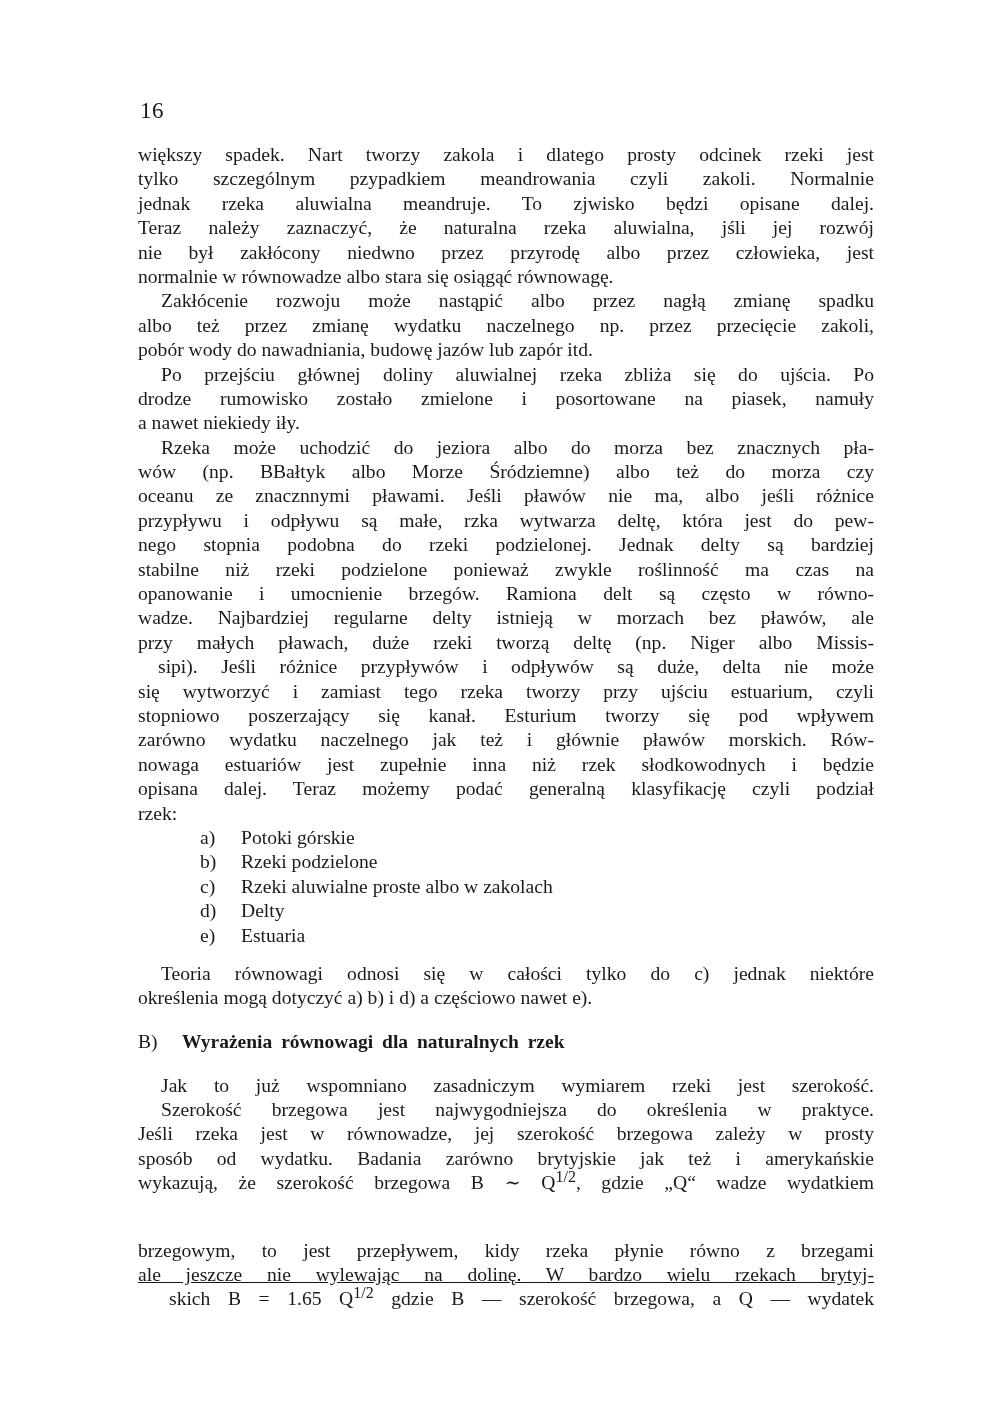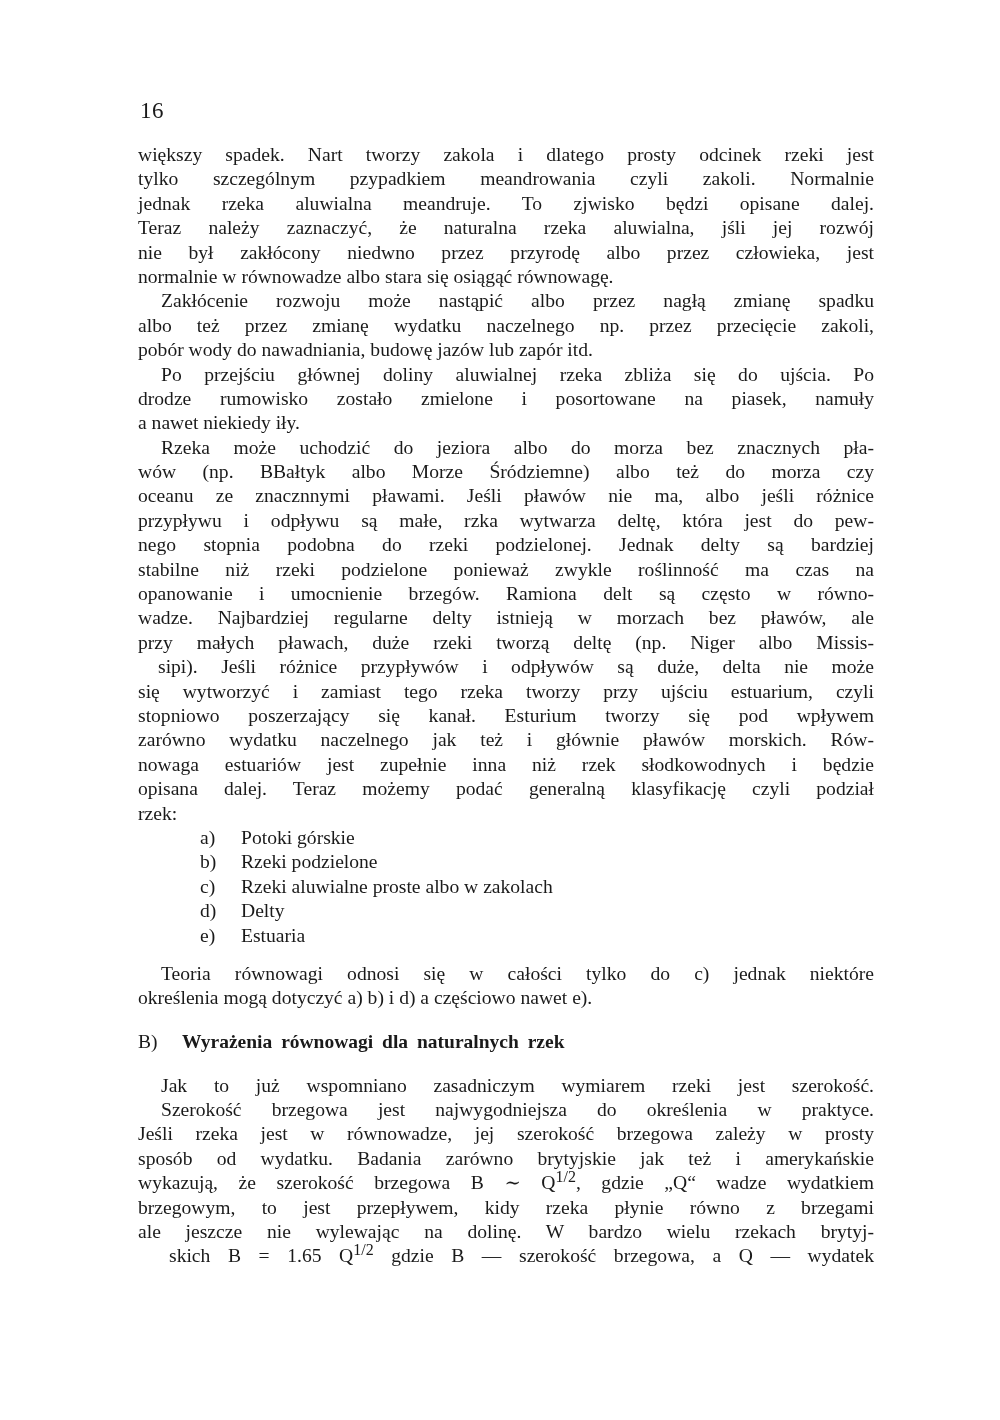--- a/index.html
+++ b/index.html
@@ -116,18 +116,18 @@
 
   <div>
     <span class="line" style="padding-left: 23px; box-sizing: border-box; white-space: normal;">Jak to już wspomniano zasadniczym wymiarem rzeki jest szerokość.</span>
   </div>
 
   <div>
     <span class="line" style="padding-left: 23px; box-sizing: border-box; white-space: normal;">Szerokość brzegowa jest najwygodniejsza do określenia w praktyce.</span>
     <span class="line" style="white-space: normal;">Jeśli rzeka jest w równowadze, jej szerokość brzegowa zależy w prosty</span>
     <span class="line" style="white-space: normal;">sposób od wydatku. Badania zarówno brytyjskie jak też i amerykańskie</span>
     <span class="line" style="white-space: normal;"><span>wykazują, że szerokość brzegowa B ∼ Q</span><sup>1/2</sup><span>, gdzie „Q“ wadze wydatkiem</span></span>
-    <span class="line" style="white-space: normal;">brzegowym, to jest przepływem, kidy rzeka płynie równo z brzegami</span>
-    <span class="line" style="white-space: normal;">ale jeszcze nie wylewając na dolinę. W bardzo wielu rzekach brytyj-</span>
+    <span class="line" style="white-space: normal; margin-top: 43px;">brzegowym, to jest przepływem, kidy rzeka płynie równo z brzegami</span>
+    <span class="line" style="white-space: normal; text-decoration: underline;">ale jeszcze nie wylewając na dolinę. W bardzo wielu rzekach brytyj-</span>
     <span class="line" style="white-space: normal; margin-left: 31px;"><span>skich B = 1.65 Q</span><sup>1/2</sup><span> gdzie B — szerokość brzegowa, a Q — wydatek</span></span>
   </div>
 
 </div>
 
 </body></html>

